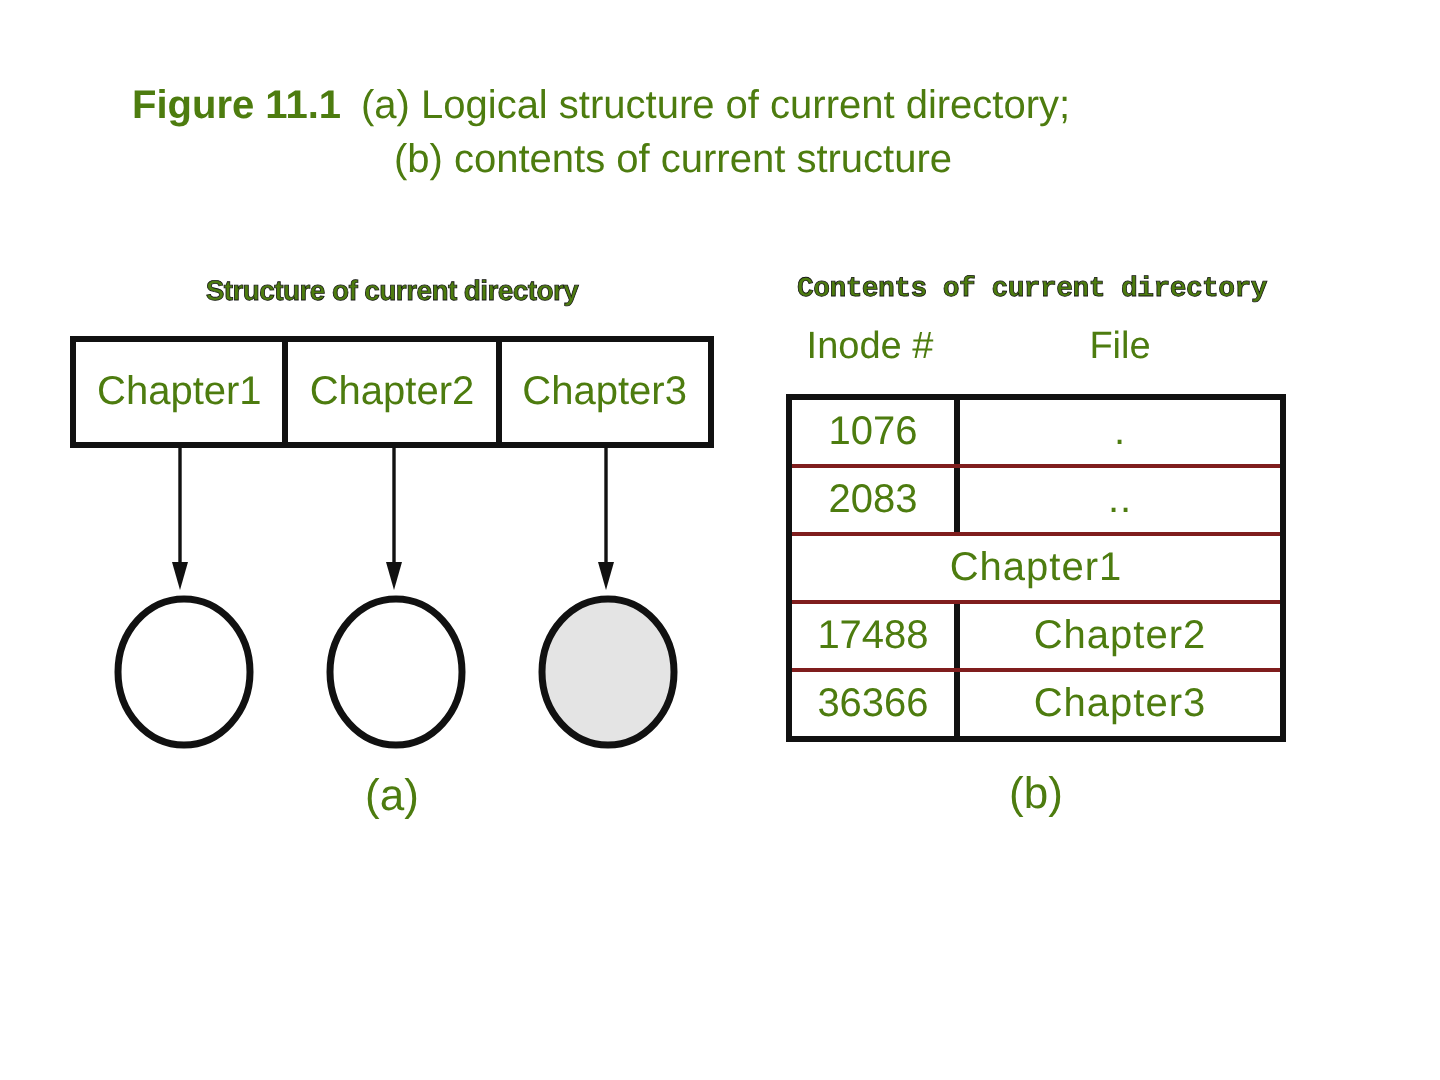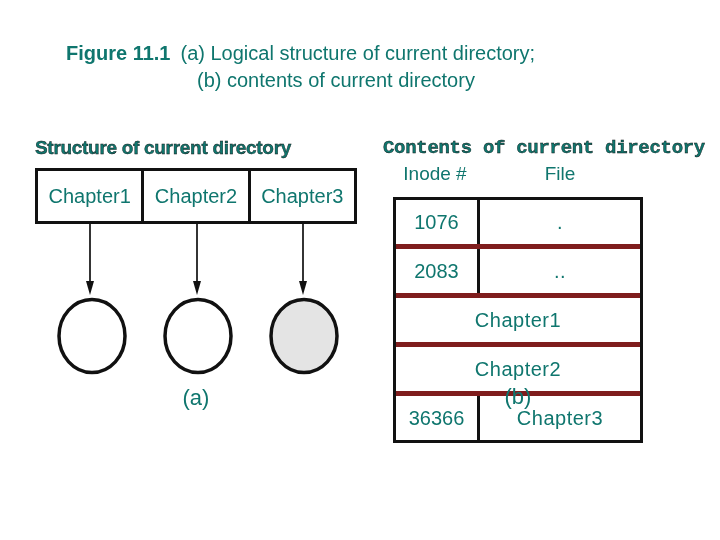--- a/index.html
+++ b/index.html
@@ -6,43 +6,43 @@
     margin: 0;
     padding: 0;
     background: #ffffff;
   }
   .canvas {
     position: relative;
     width: 720px;
     height: 540px;
     background: #ffffff;
     font-family: "Liberation Sans", sans-serif;
-    color: #0f766e;
+    color: #4d7c0f;
     overflow: hidden;
   }
   .abs { position: absolute; }
 
   
   .caption {
     left: 66px;
     top: 40px;
     font-size: 20px;
     line-height: 27px;
     white-space: nowrap;
   }
   .caption .fig-num { font-weight: bold; }
   .caption .cap-rest { margin-left: 10px; }
   .caption .cap-line2 { margin-left: 131px; }
 
   
   .panel-title {
-    font-size: 19px;
+    font-size: 14px;
     font-weight: 900;
     letter-spacing: -0.3px;
-    text-align: left;
+    text-align: center;
     white-space: nowrap;
     -webkit-text-stroke: 0.4px #111;
   }
   .panel-a-title { left: 35px; top: 137px; width: 322px; }
   .panel-b-title { left: 383px; top: 137px; width: 266px; font-family: Liberation Mono, monospace; }
 
   
   .dir-box {
     left: 35px;
     top: 168px;
@@ -81,41 +81,41 @@
   .col-head-inode { left: 393px; width: 84px; }
   .col-head-file  { left: 477px; width: 166px; }
 
   .b-table {
     left: 393px;
     top: 197px;
     width: 250px;
     border: 3px solid #111;
     box-sizing: border-box;
   }
-  .b-row { display: flex; height: 44px; }
-  .b-row + .b-row { border-top: 5px solid #7f1d1d; text-align: right; }
+  .b-row { display: flex; height: 32px; }
+  .b-row + .b-row { border-top: 2px solid #7f1d1d; text-align: right; }
   .b-cell {
     display: flex;
     align-items: center;
     justify-content: center;
     font-size: 20px;
   }
   .b-cell-inode { width: 81px; border-right: 3px solid #111; }
   .b-cell-file  { flex: 1; letter-spacing: 0.5px; }
 </style>
 </head>
 <body>
 
 <div class="canvas">
 
   <div class="abs caption">
     <div>
       <span class="fig-num">Figure 11.1</span><span class="cap-rest">(a) Logical structure of current directory;</span>
     </div>
-    <div class="cap-line2">(b) contents of current directory</div>
+    <div class="cap-line2">(b) contents of current structure</div>
   </div>
 
   <div class="abs panel-title panel-a-title">Structure of current directory</div>
 
   <div class="abs dir-box">
     <div class="dir-cell">Chapter1</div>
     <div class="dir-cell">Chapter2</div>
     <div class="dir-cell">Chapter3</div>
   </div>
 
@@ -155,20 +155,21 @@
       <div class="b-cell b-cell-file">.</div>
     </div>
     <div class="b-row">
       <div class="b-cell b-cell-inode">2083</div>
       <div class="b-cell b-cell-file">..</div>
     </div>
     <div class="b-row">
       <div class="b-cell b-cell-file">Chapter1</div>
     </div>
     <div class="b-row">
+      <div class="b-cell b-cell-inode">17488</div>
       <div class="b-cell b-cell-file">Chapter2</div>
     </div>
     <div class="b-row">
       <div class="b-cell b-cell-inode">36366</div>
       <div class="b-cell b-cell-file">Chapter3</div>
     </div>
   </div>
 
   <div class="abs panel-label label-b">(b)</div>
 

